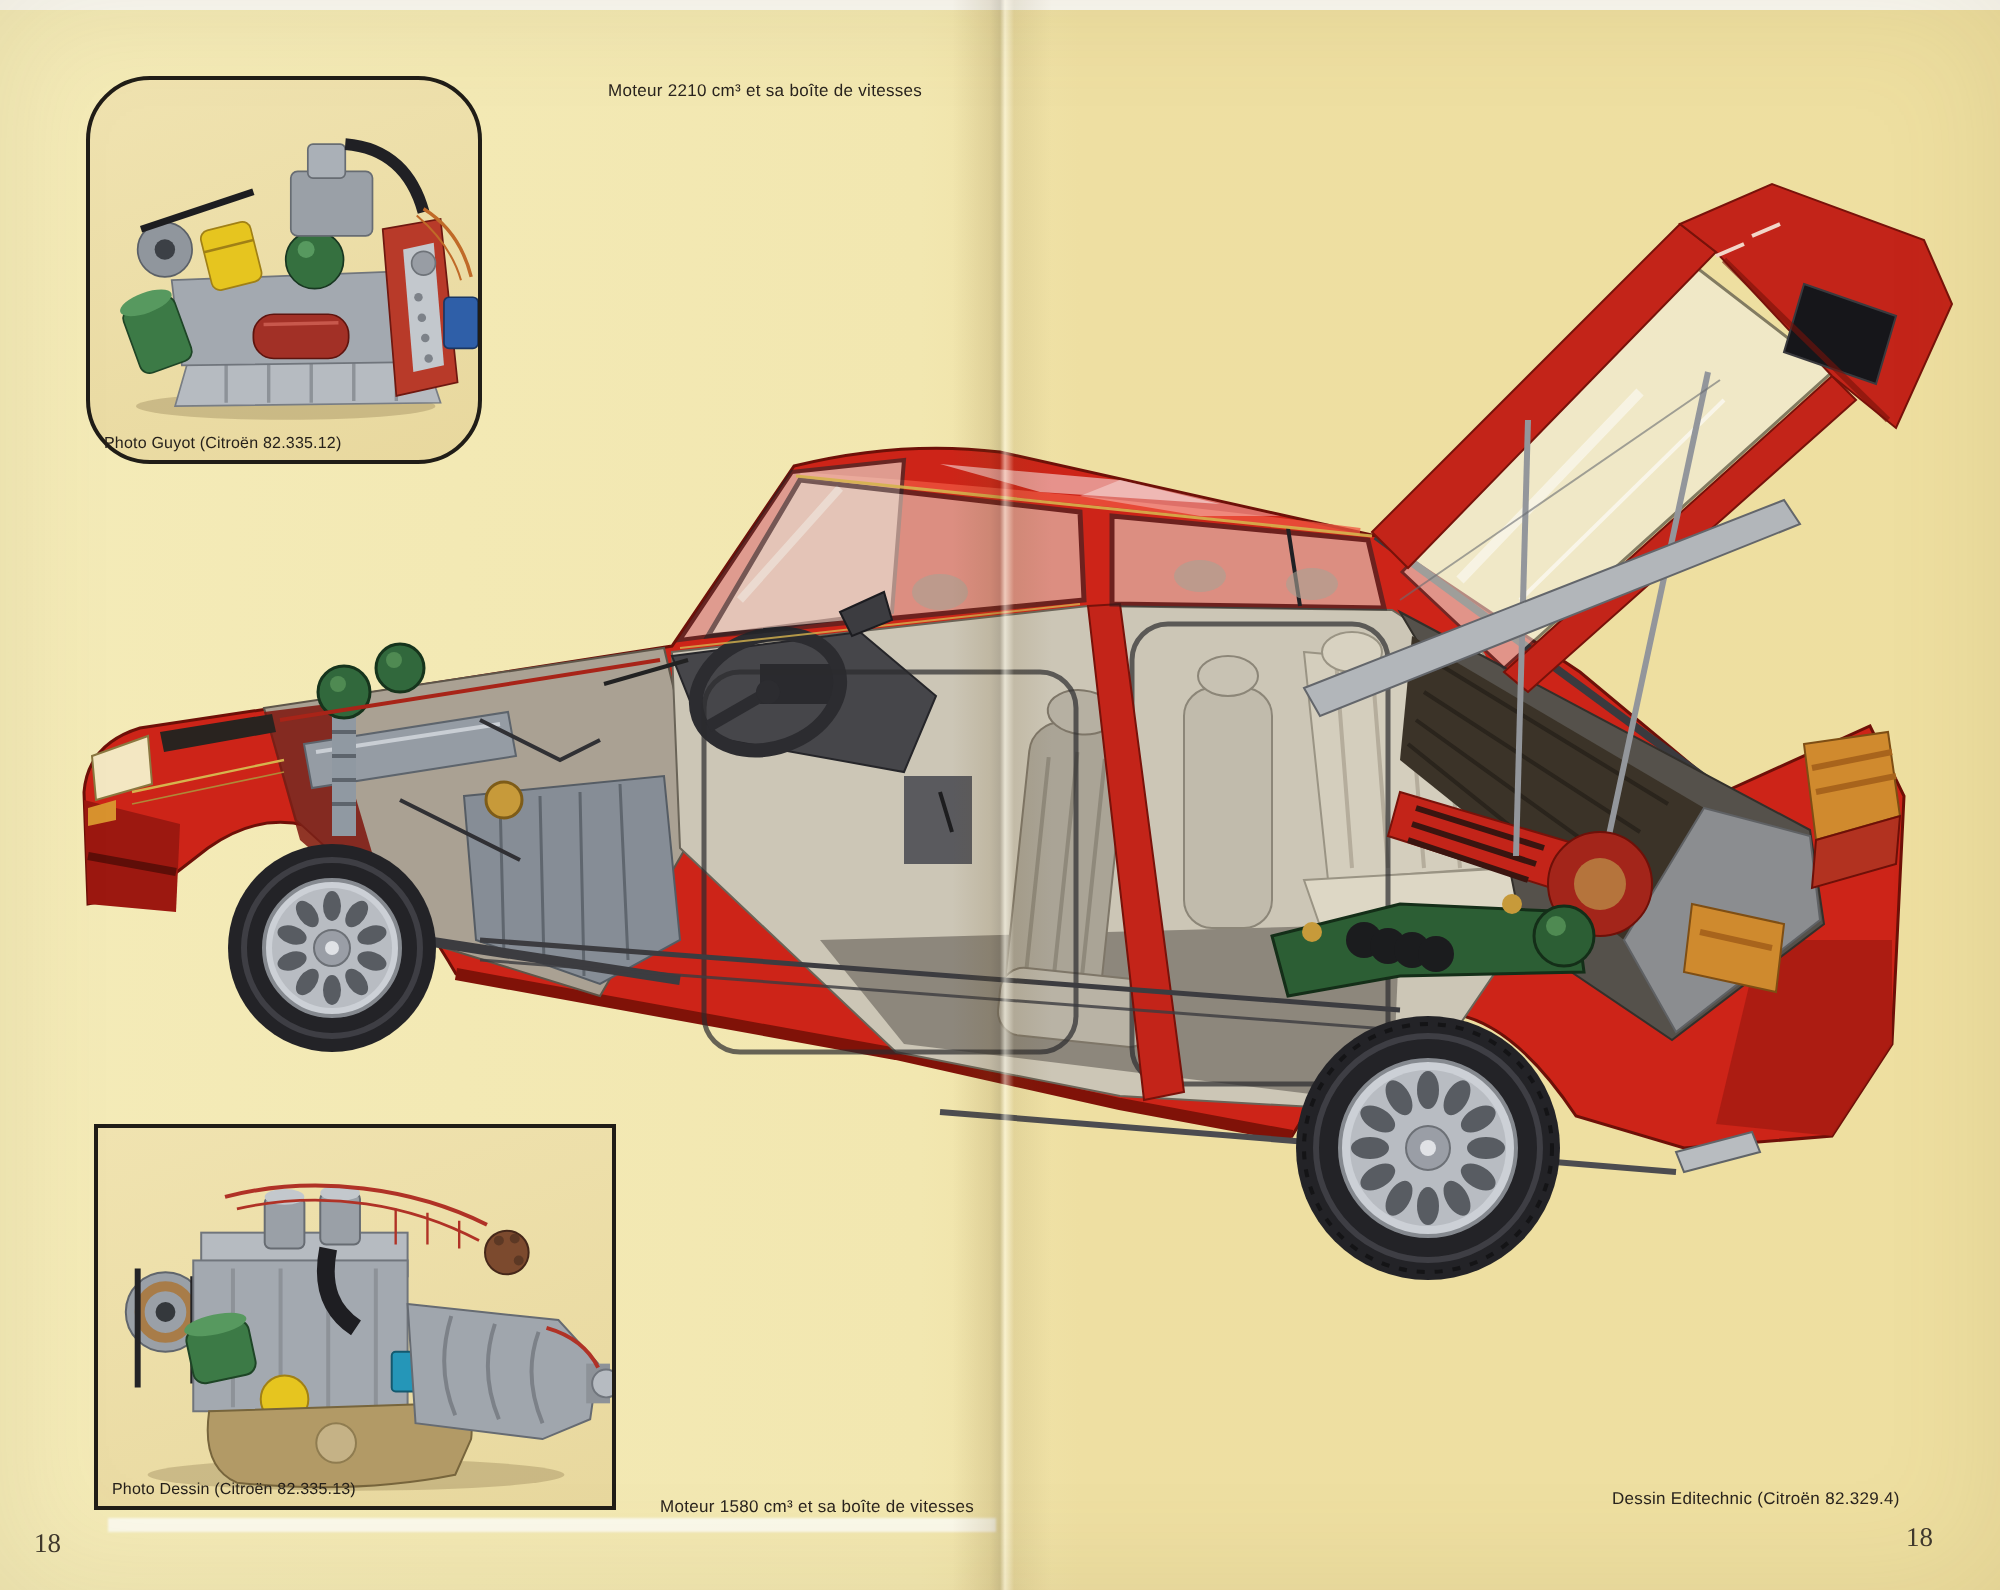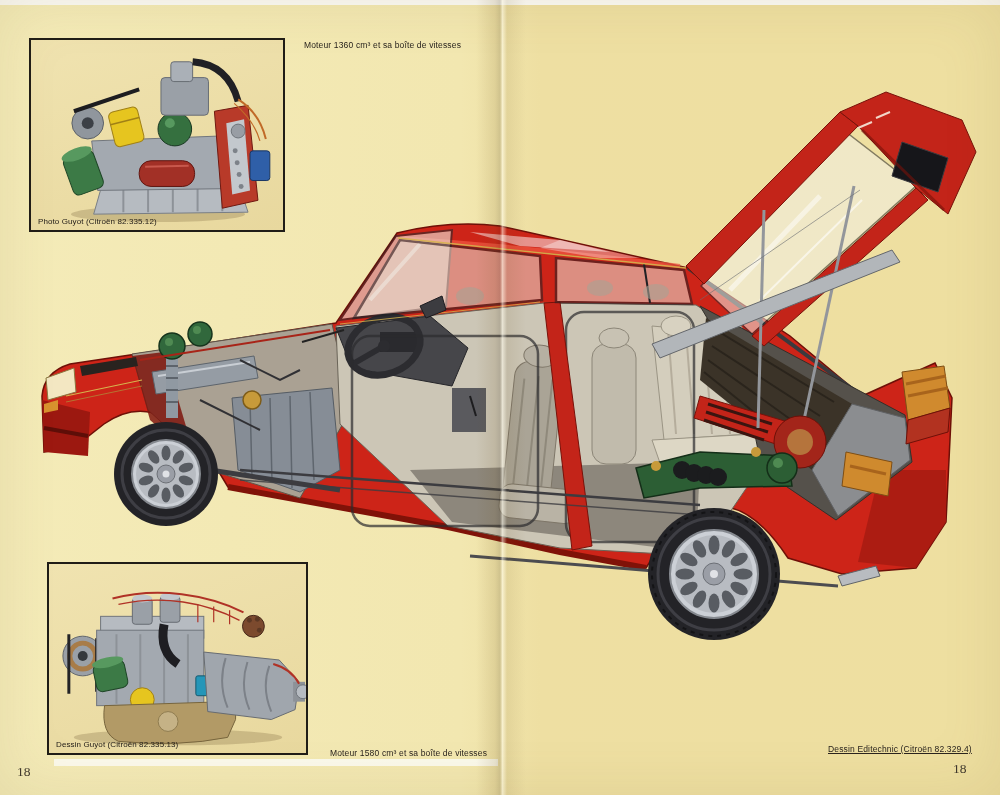--- a/index.html
+++ b/index.html
@@ -5,29 +5,29 @@
   html,body{margin:0;padding:0;}
   body{width:1000px;height:795px;overflow:hidden;background:#fff;
        font-family:"Liberation Sans",sans-serif;}
   .spread{position:absolute;left:0;top:0;width:1000px;height:795px;
           background:linear-gradient(90deg,#f4ebb8 0%,#f2e7b0 46%,#eedfa2 54%,#eedfa0 100%);}
   .spread::after{content:"";position:absolute;inset:0;pointer-events:none;
           box-shadow:inset 0 0 60px rgba(120,95,40,.12);}
   .art{position:absolute;left:0;top:0;width:1000px;height:795px;}
   .photo-box{position:absolute;border:2px solid #201d17;
           background:linear-gradient(160deg,#f0e3b0,#e8d89e);box-sizing:border-box;}
-  .box-top{left:29px;top:38px;width:256px;height:194px;}
+  .box-top{left:43px;top:38px;width:198px;height:194px;border-radius:32px;}
   .box-bottom{left:47px;top:562px;width:261px;height:193px;}
   .photo-box svg{position:absolute;left:0;top:0;width:100%;height:100%;}
   .credit{position:absolute;left:7px;bottom:4px;font-size:8px;line-height:1;
           color:#26211b;letter-spacing:.1px;}
   .cap{position:absolute;font-size:8.5px;line-height:1.2;color:#2a241e;letter-spacing:.15px;}
   .cap-1360{left:304px;top:40px;}
   .cap-1580{left:330px;top:748px;}
-  .cap-dessin{left:828px;top:744px;text-decoration:underline;}
+  .cap-dessin{left:806px;top:744px;}
   .pagenum{position:absolute;font-family:"Liberation Serif",serif;font-size:13.5px;color:#3e372d;}
   .pn-left{left:17px;top:764px;text-align:center;}
   .pn-right{left:953px;top:761px;}
   .scan-top{position:absolute;left:0;top:0;width:1000px;height:5px;background:#fbfaf4;}
   .scan-bl{position:absolute;left:54px;top:759px;width:444px;height:7px;
           background:rgba(252,251,245,.85);filter:blur(.5px);}
   .gutter{position:absolute;left:476px;top:0;width:50px;height:795px;pointer-events:none;
           background:linear-gradient(90deg,rgba(110,85,30,0) 0%,rgba(110,85,30,.13) 38%,
           rgba(60,45,15,.18) 48%,rgba(255,252,236,.55) 53%,rgba(110,85,30,.10) 62%,
           rgba(110,85,30,0) 100%);}
@@ -299,24 +299,24 @@
       <circle cx="94" cy="136" r="12" fill="#e6c51f" stroke="#a08016"></circle>
       <rect x="148" y="112" width="16" height="20" rx="2" fill="#2596b8" stroke="#14596e"></rect>
       <path d="M56,142 L178,138 Q190,140 188,156 L180,174 Q130,184 70,178 Q52,170 56,142 Z" fill="#b29a66" stroke="#77653c"></path>
       <circle cx="120" cy="158" r="10" fill="#c5b286" stroke="#8f7c50"></circle>
       <path d="M156,88 L232,96 L252,118 L248,146 L224,156 L160,148 Z" fill="#a0a6ad" stroke="#666b72"></path>
       <path d="M178,94 q-8,26 2,50 M200,98 q-8,24 2,48 M222,102 q-8,22 2,46" stroke="#7c8188" stroke-width="2" fill="none"></path>
       <rect x="246" y="118" width="12" height="20" fill="#8d9298"></rect>
       <circle cx="256" cy="128" r="7" fill="#b6bbc1" stroke="#70757c"></circle>
       <path d="M226,100 C240,104 248,112 252,120" stroke="#b03226" stroke-width="2" fill="none"></path>
     </svg>
-    <span class="credit">Dessin Guyot (Citroën 82.335.13)</span>
+    <span class="credit">Photo Dessin (Citroën 82.335.13)</span>
   </div>
 
-  <div class="cap cap-1360">Moteur 1360 cm³ et sa boîte de vitesses</div>
+  <div class="cap cap-1360">Moteur 2210 cm³ et sa boîte de vitesses</div>
   <div class="cap cap-1580">Moteur 1580 cm³ et sa boîte de vitesses</div>
   <div class="cap cap-dessin">Dessin Editechnic (Citroën 82.329.4)</div>
   <span class="pagenum pn-left">18</span>
   <span class="pagenum pn-right">18</span>
 
   <div class="scan-top"></div>
   <div class="scan-bl"></div>
   <div class="gutter"></div>
 </div>
 

